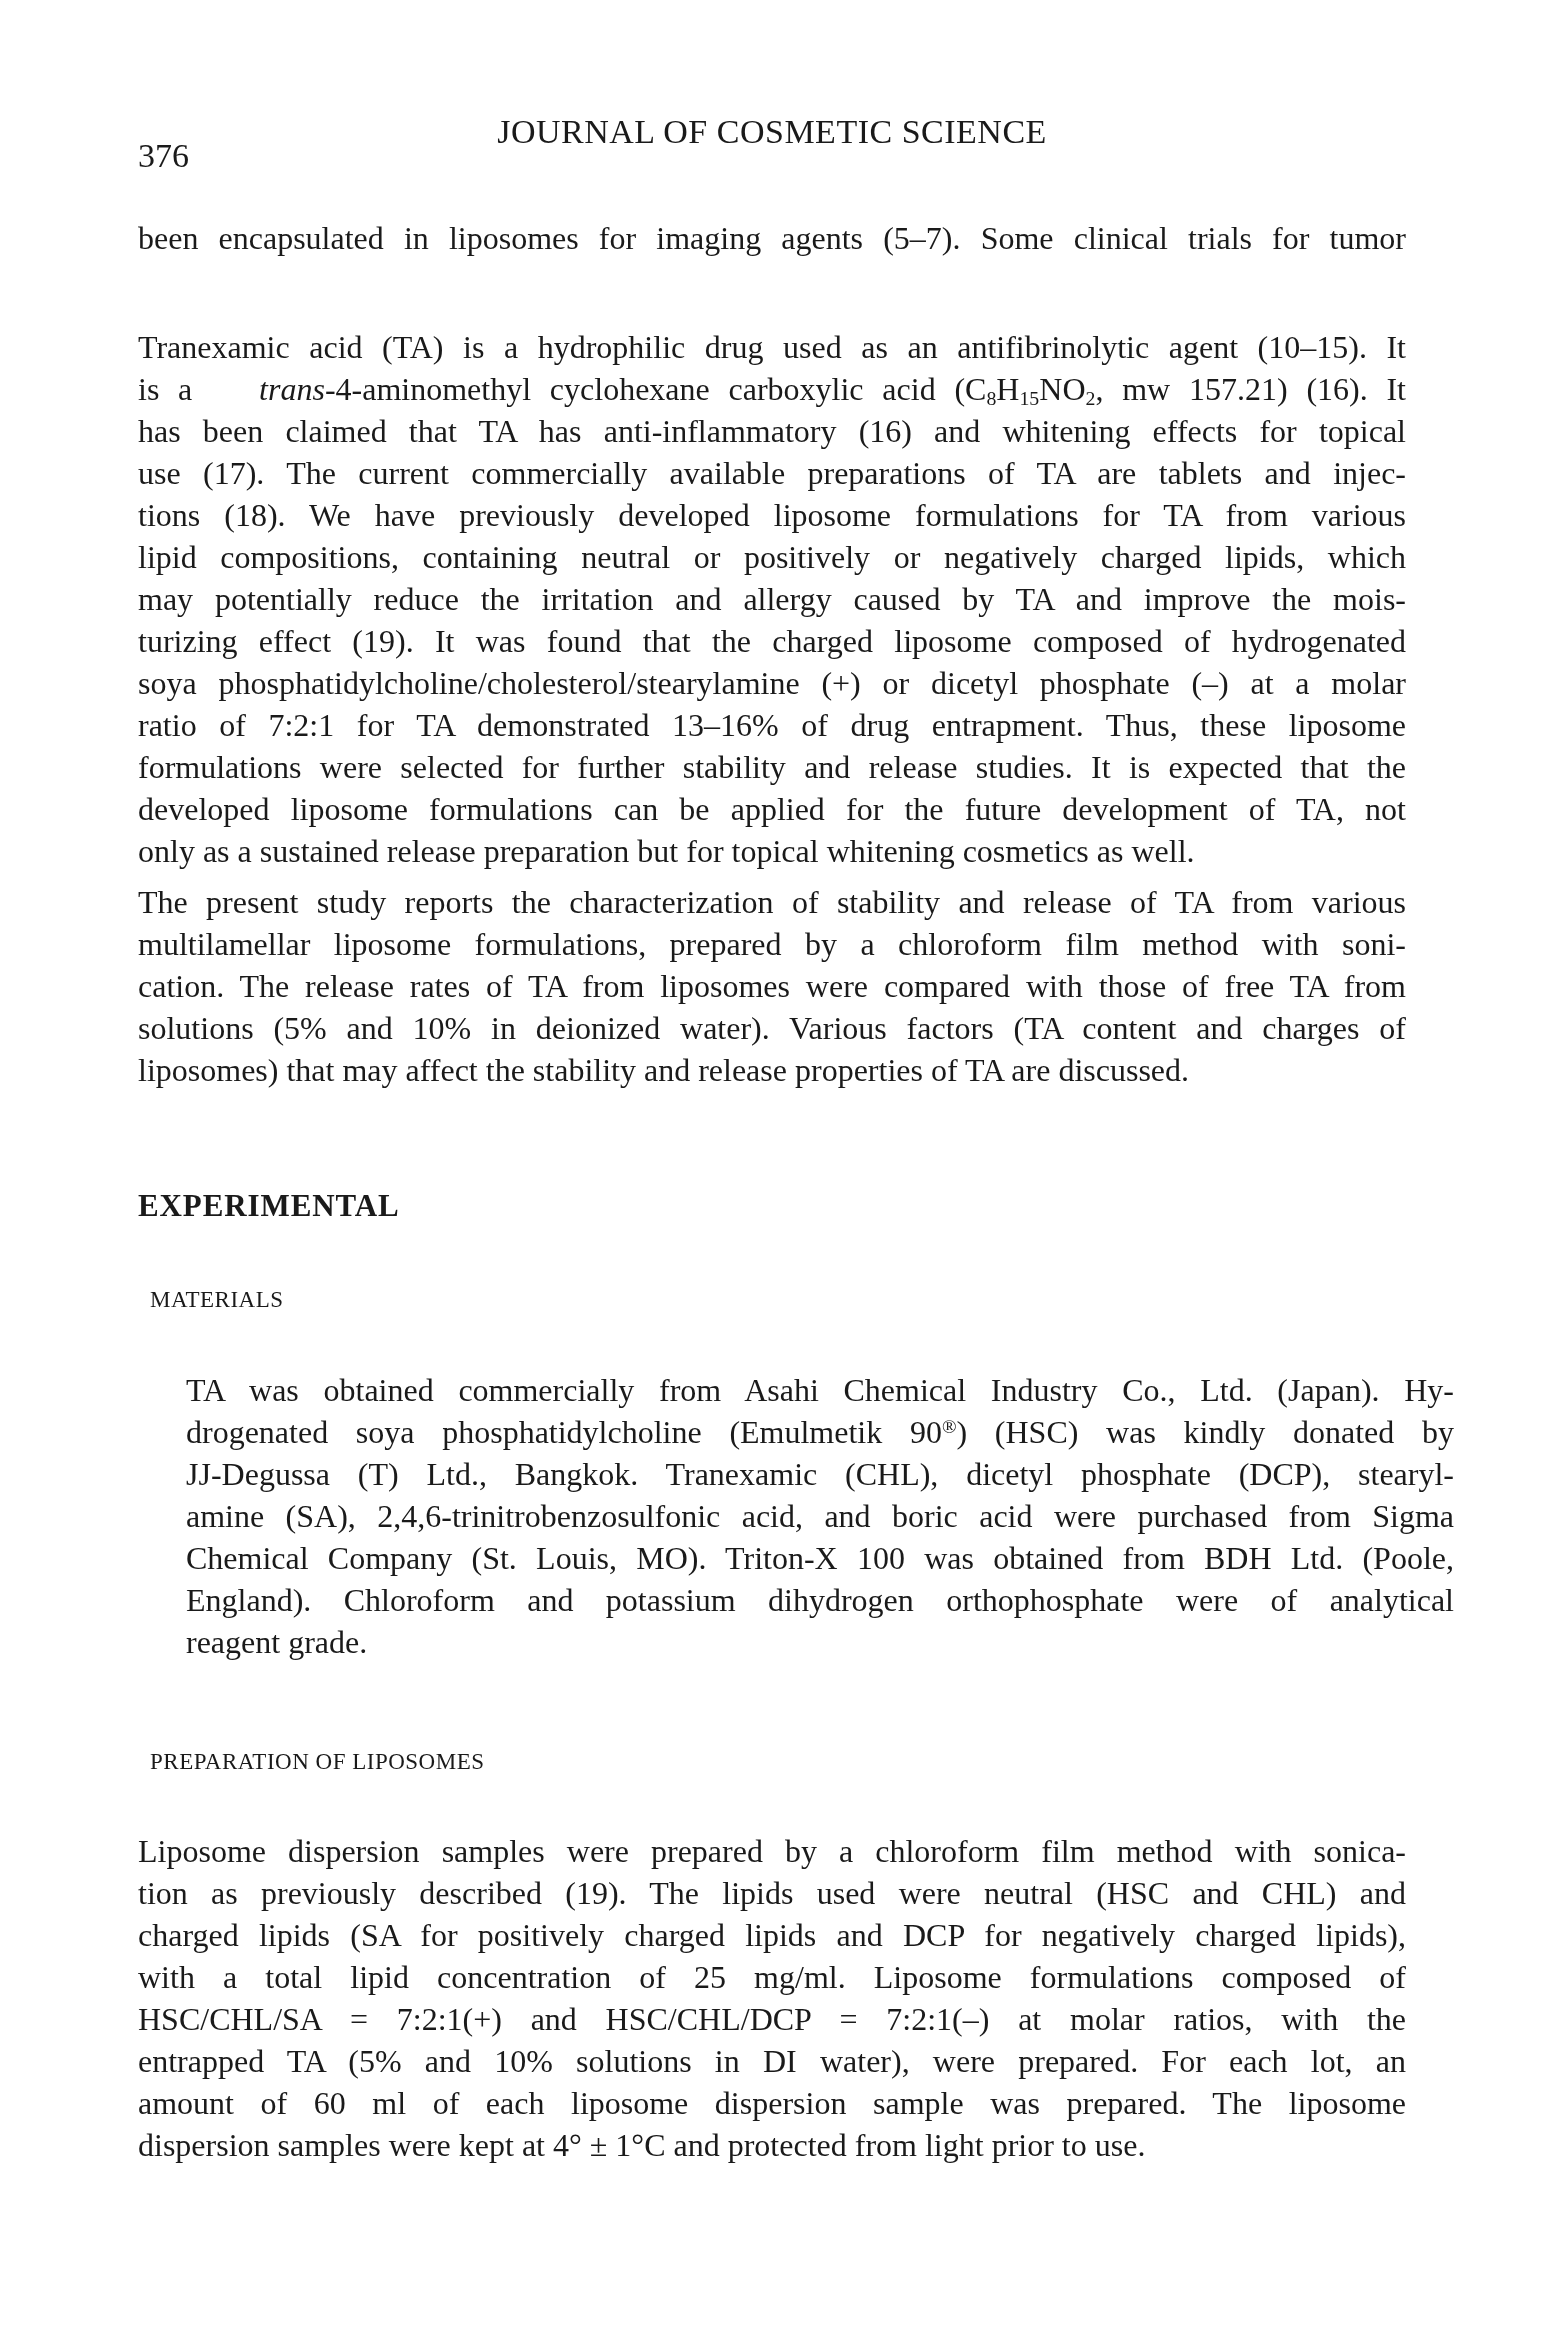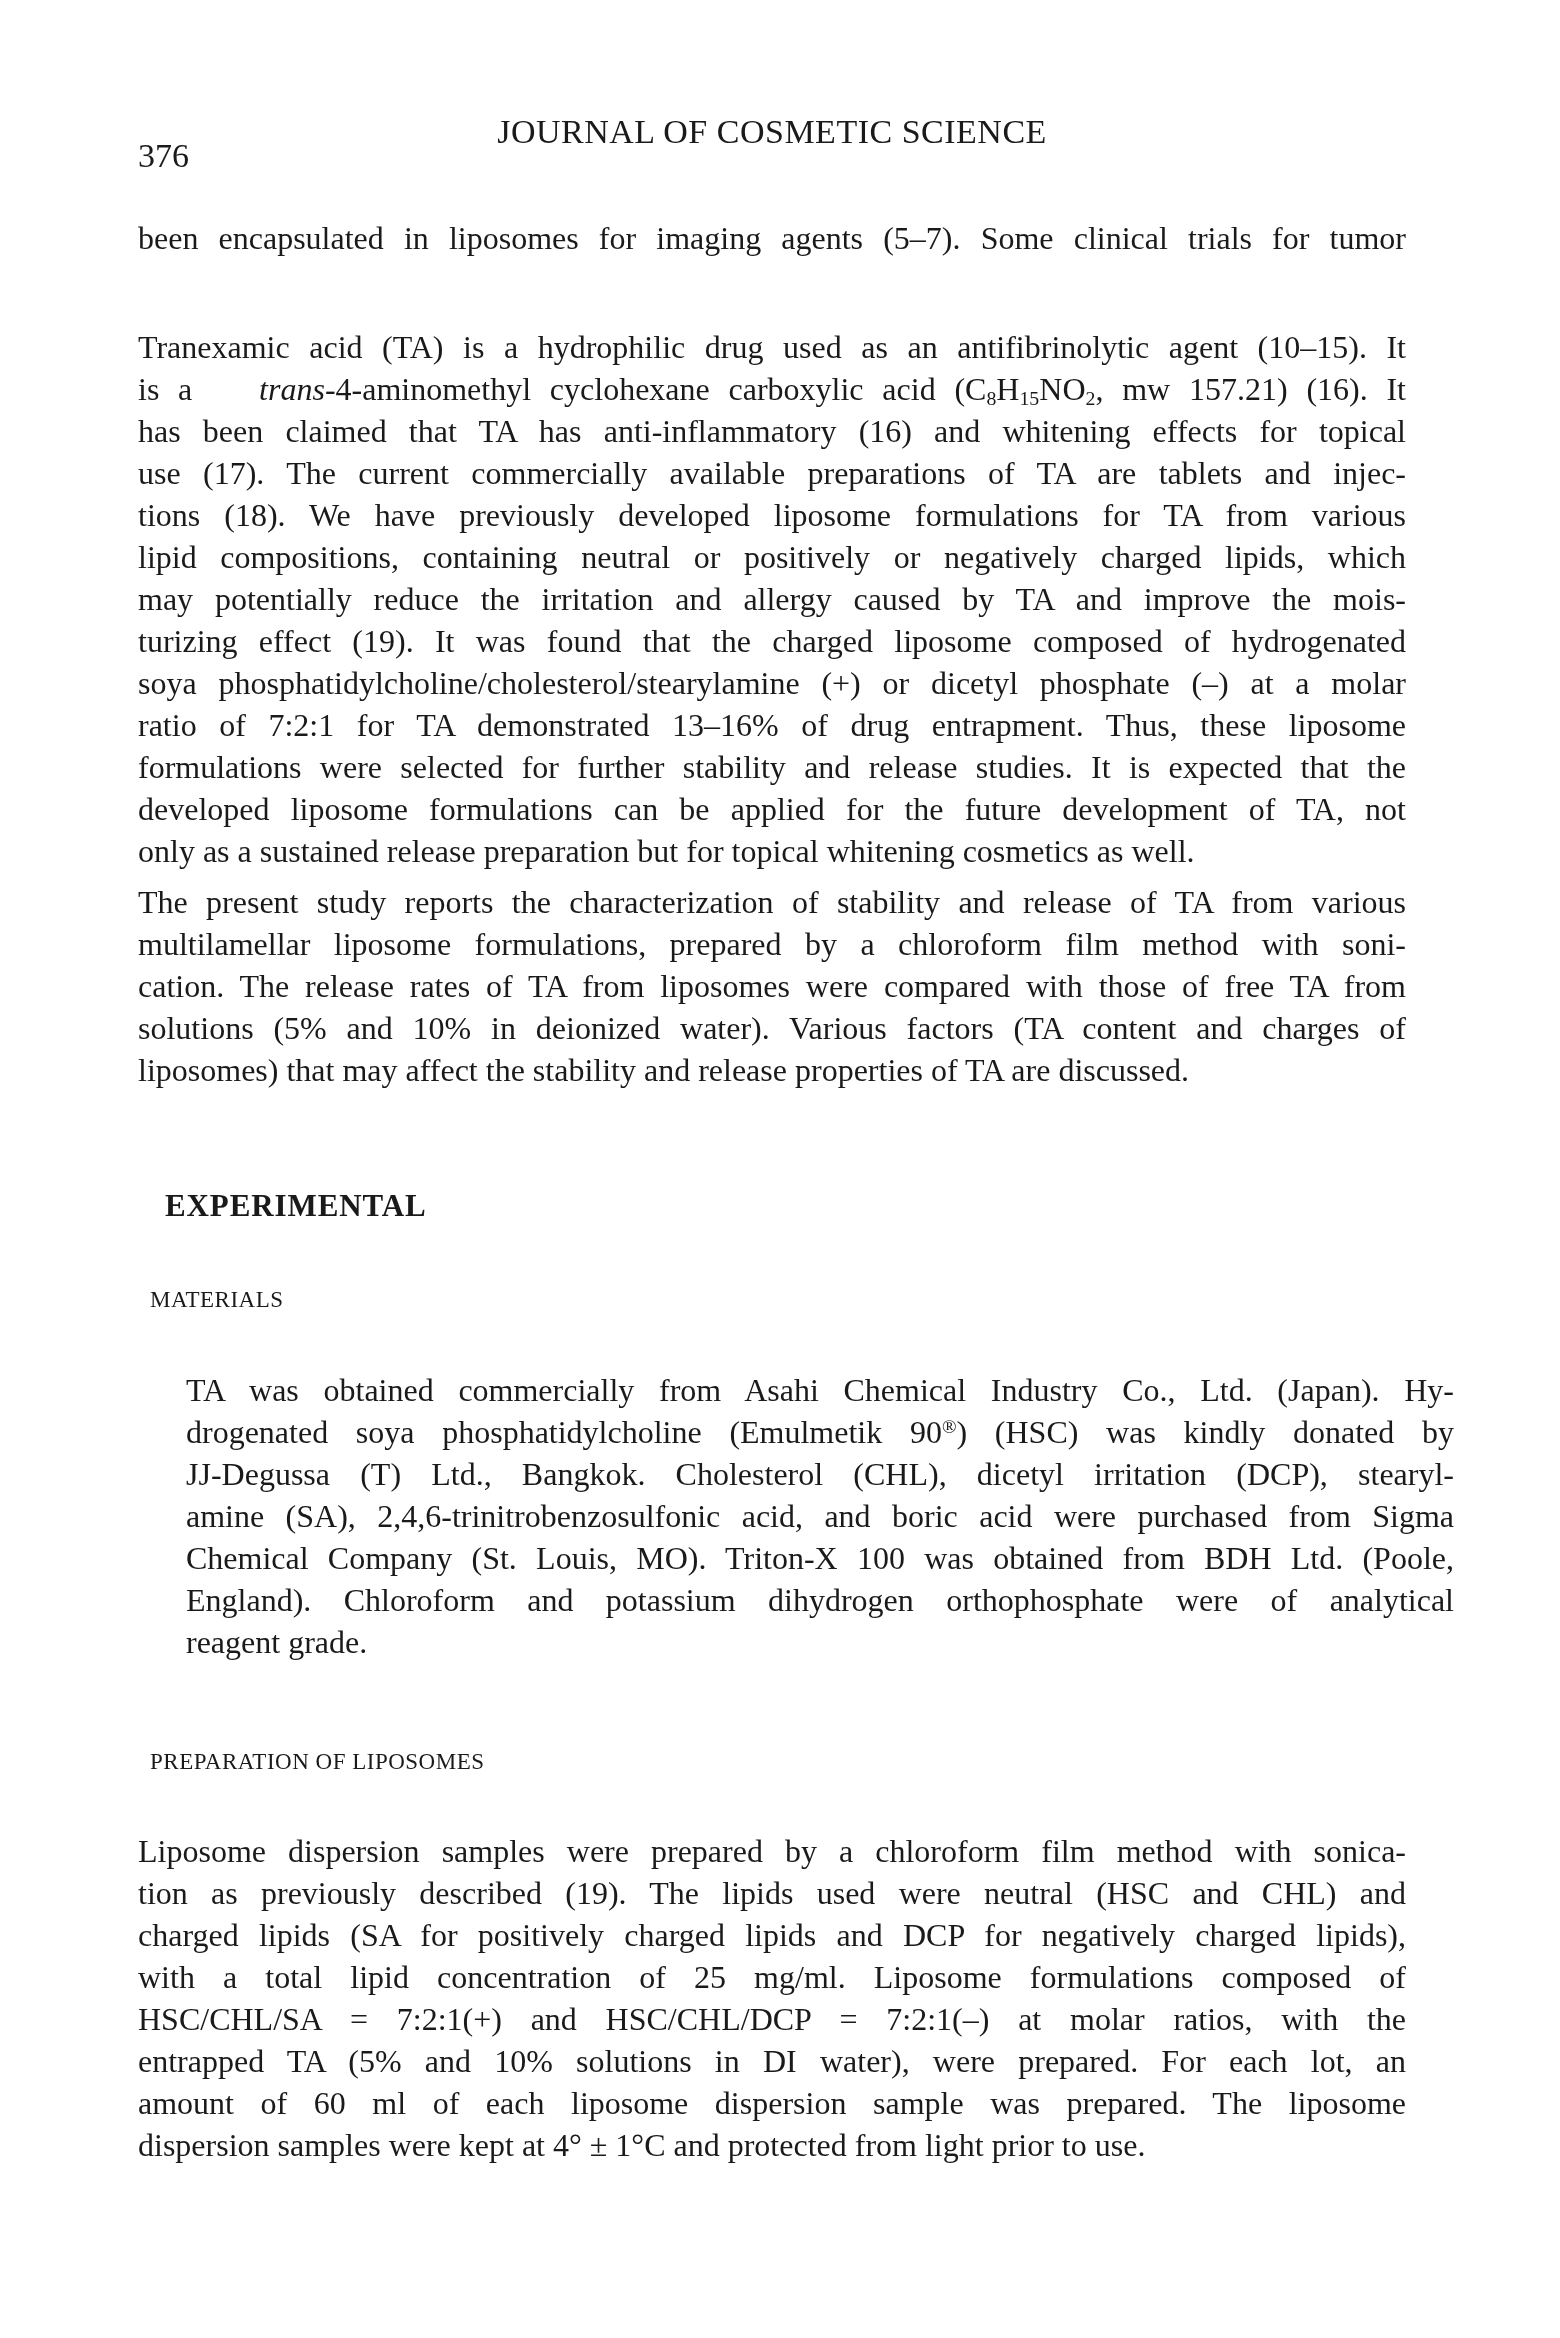--- a/index.html
+++ b/index.html
@@ -15,21 +15,21 @@
   .running-head .page-num { position: absolute; left: 0; top: 0; margin-top: 24px; }
   .running-head .journal { position: absolute; left: 0; width: 1268px; top: 0; text-align: center; letter-spacing: 0.5px; }
   .block { position: absolute; left: 138px; width: 1268px; }
   .line {
     display: block; height: 42px; line-height: 42px;
     font-size: 32px; white-space: nowrap;
     text-align: justify; text-align-last: justify;
   }
   .line.last { text-align-last: left; }
   .section-title {
-    position: absolute; left: 138px; font-size: 31px; font-weight: bold; letter-spacing: 0.9px; margin-left: 27px;
+    position: absolute; left: 138px; font-size: 31px; font-weight: bold; letter-spacing: 0.9px;
   }
   .subsection-title {
     position: absolute; left: 150px; font-size: 23px; letter-spacing: 0.5px;
   }
   sub { font-size: 0.62em; vertical-align: -0.25em; line-height: 0; }
   sup { font-size: 0.6em; vertical-align: 0.5em; line-height: 0; }
   i { font-style: italic; margin-left: 48px; }
 </style>
 </head>
 <body>
@@ -67,21 +67,21 @@
   <span class="line last">liposomes) that may affect the stability and release properties of TA are discussed.</span>
 </div>
 
 <div class="section-title" style="top:1188px;">EXPERIMENTAL</div>
 
 <div class="subsection-title" style="top:1287px;">MATERIALS</div>
 
 <div class="block" style="top:1369px;margin-left:48px;">
   <span class="line">TA was obtained commercially from Asahi Chemical Industry Co., Ltd. (Japan). Hy-</span>
   <span class="line"><span>drogenated soya phosphatidylcholine (Emulmetik 90</span><sup>®</sup><span>) (HSC) was kindly donated by</span></span>
-  <span class="line">JJ-Degussa (T) Ltd., Bangkok. Cholesterol (CHL), dicetyl irritation (DCP), stearyl-</span>
+  <span class="line">JJ-Degussa (T) Ltd., Bangkok. Tranexamic (CHL), dicetyl phosphate (DCP), stearyl-</span>
   <span class="line">amine (SA), 2,4,6-trinitrobenzosulfonic acid, and boric acid were purchased from Sigma</span>
   <span class="line">Chemical Company (St. Louis, MO). Triton-X 100 was obtained from BDH Ltd. (Poole,</span>
   <span class="line">England). Chloroform and potassium dihydrogen orthophosphate were of analytical</span>
   <span class="line last">reagent grade.</span>
 </div>
 
 <div class="subsection-title" style="top:1749px;">PREPARATION OF LIPOSOMES</div>
 
 <div class="block" style="top:1830px;">
   <span class="line">Liposome dispersion samples were prepared by a chloroform film method with sonica-</span>

